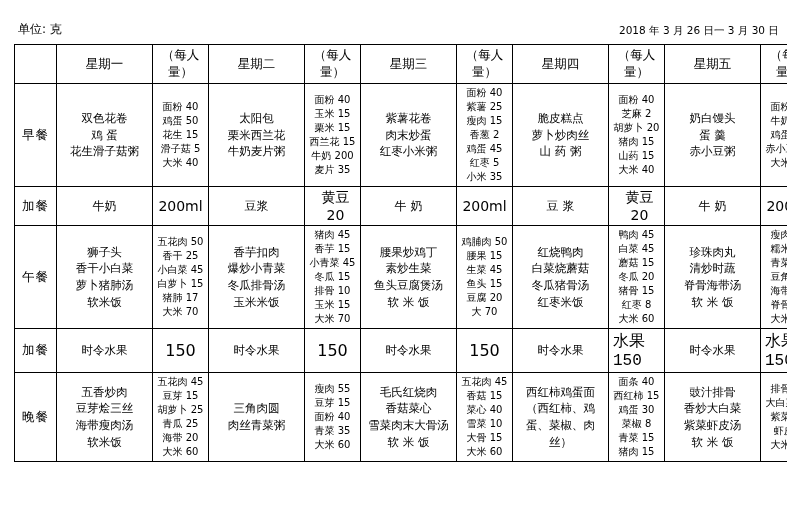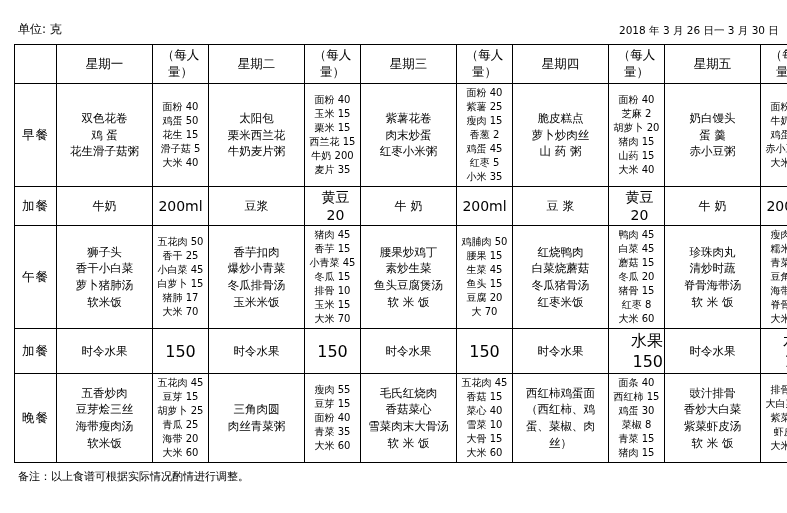--- a/index.html
+++ b/index.html
@@ -98,22 +98,23 @@
     text-align: left;
     padding-left: 6px;
     margin-top: 13px;
   }
   .fruit-amt {
     font-size: 16px;
     text-align: left;
     padding-left: 20px;
   }
   .fruit-amt.right {
-    padding-left: 16px;
-    text-align: right;
+    padding-left: 4px;
+    text-align: left;
+    font-family: Liberation Mono, monospace;
   }
   .note {
     margin-top: 6px;
     font-size: 11px;
     padding-left: 4px;
   }
   .cell-lines > div { white-space: nowrap; }
 </style>
 </head>
 <body>
@@ -395,14 +396,13 @@
             <div>大白菜 50</div>
             <div>紫菜 15</div>
             <div>虾皮 5</div>
             <div>大米 60</div>
           </td>
       </tr>
 
     </tbody>
   </table>
 
-  <div class="note">备注：以上食谱可根据实际情况酌情进行调整。</div>
 </div>
 
 </body></html>

